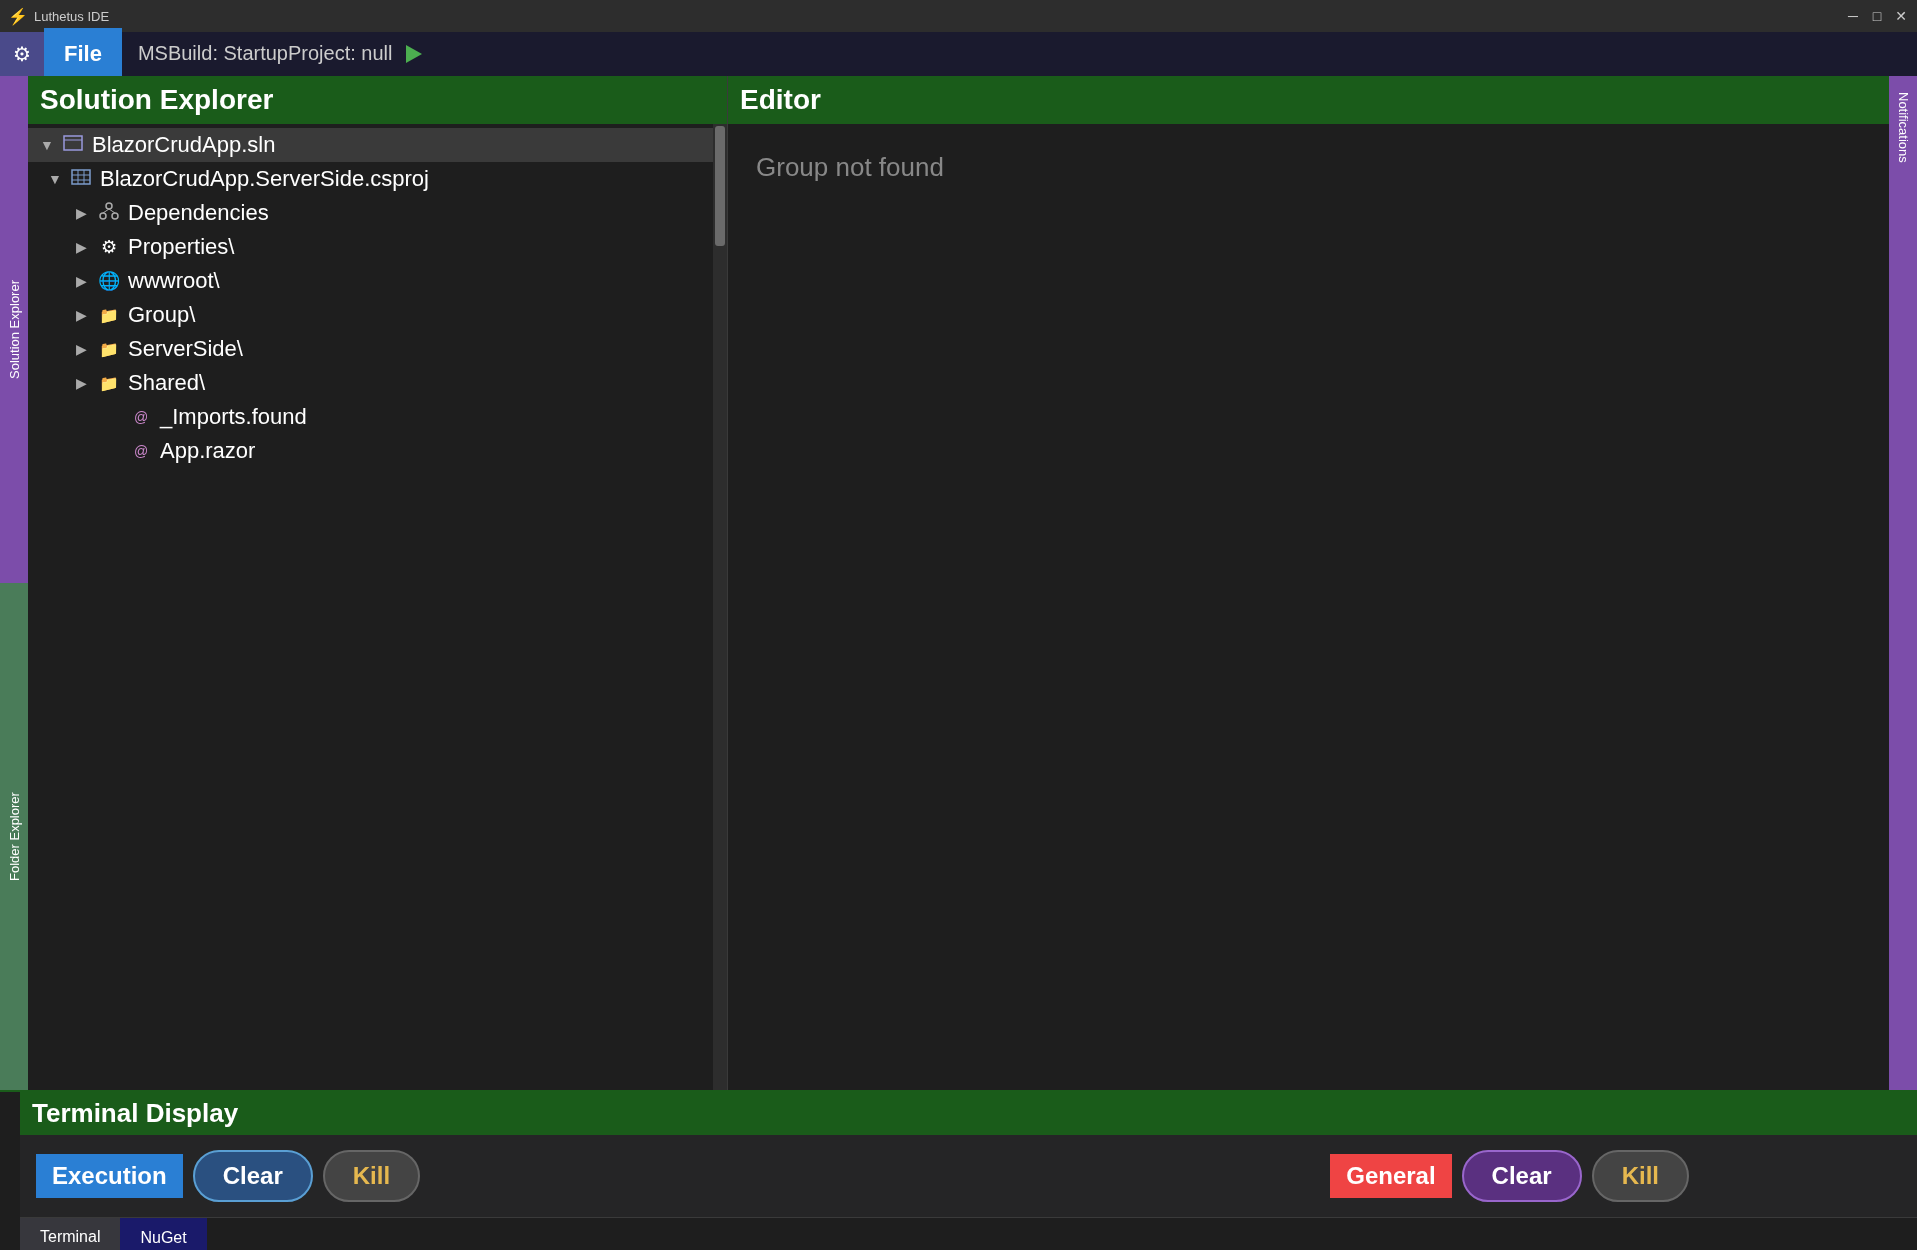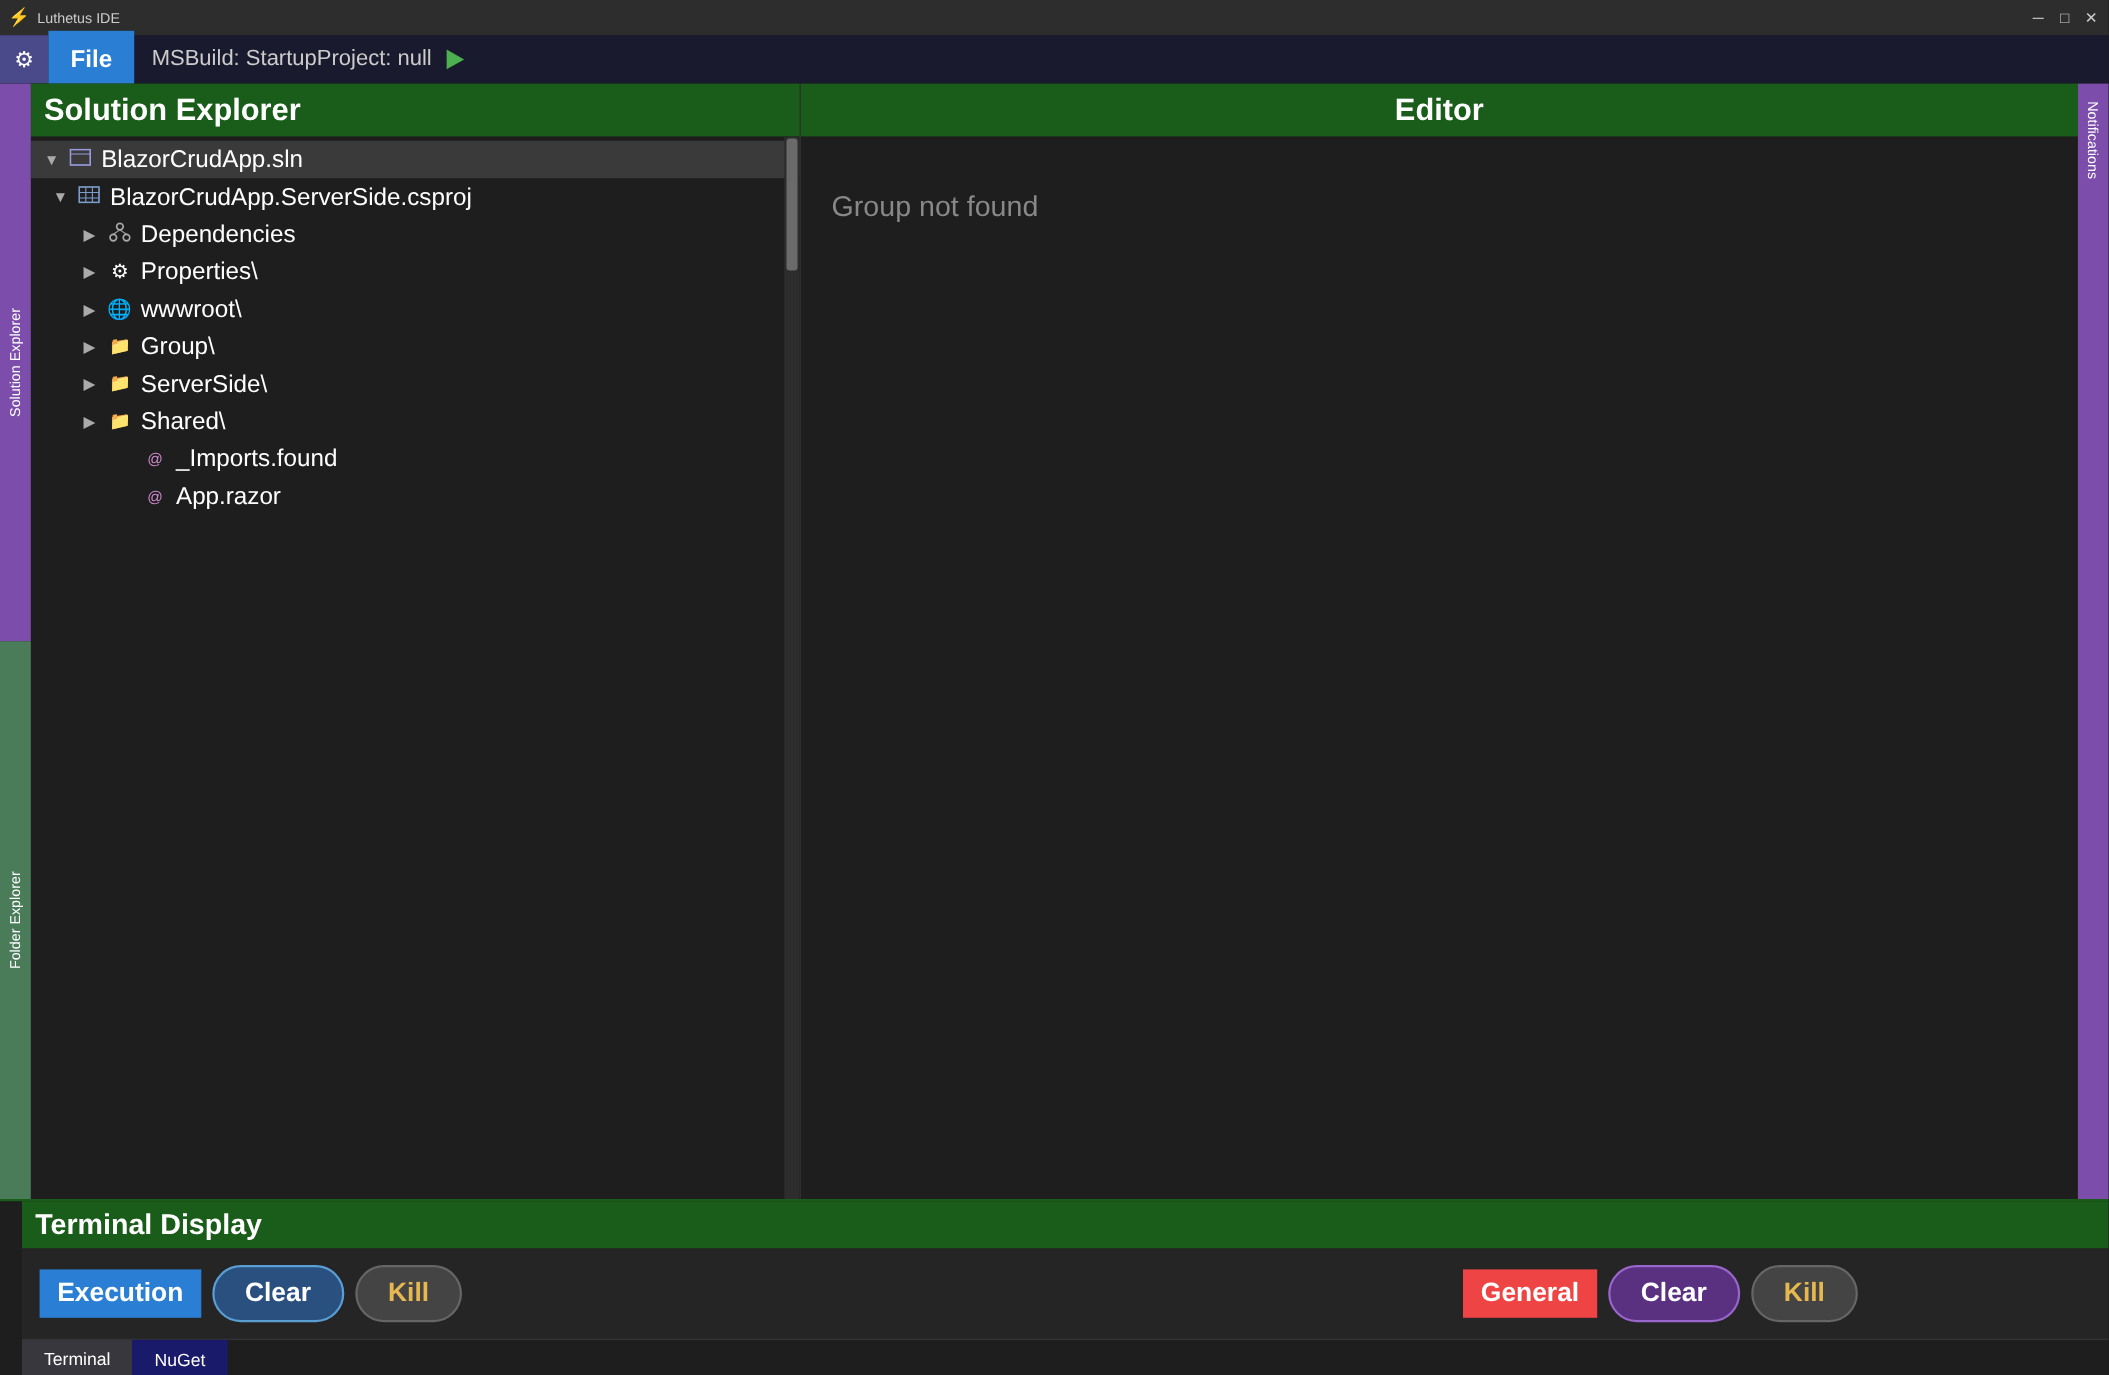--- a/index.html
+++ b/index.html
@@ -208,28 +208,26 @@
       background: #1e1e1e;
       display: flex;
       flex-direction: column;
     }
     .editor-header {
       background: #1a5c1a;
       padding: 8px 12px;
       font-size: 28px;
       font-weight: bold;
       color: white;
-      text-align: center;
     }
     .editor-content {
       flex: 1;
       padding: 28px;
       font-size: 26px;
       color: #888888;
-      margin-top: 20px;
     }
 
     
     .right-sidebar {
       width: 28px;
       background: #7c4daa;
       display: flex;
       align-items: flex-start;
       justify-content: center;
       padding-top: 8px;

